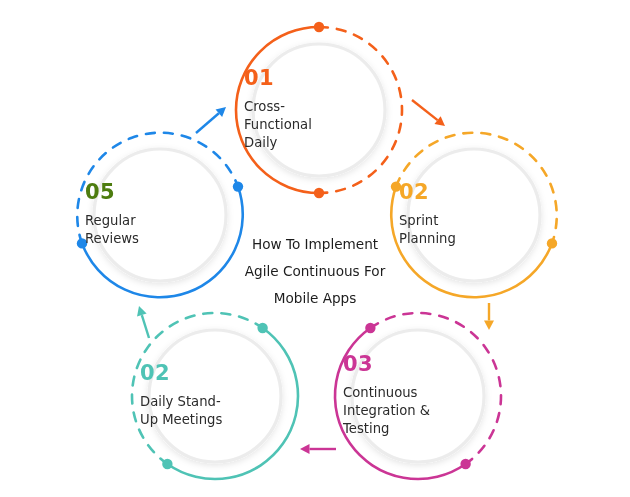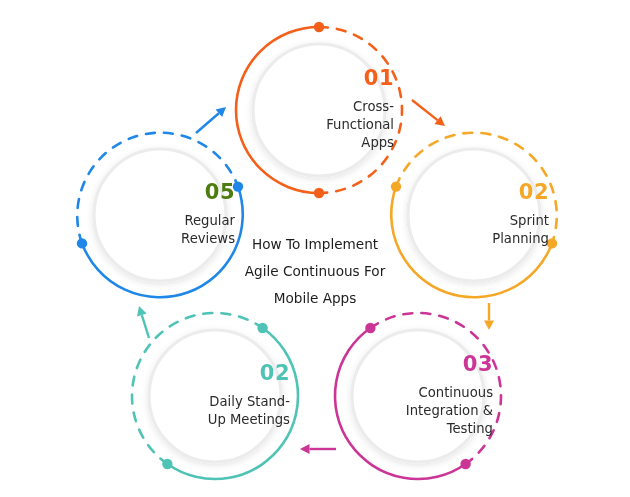--- a/index.html
+++ b/index.html
@@ -8,21 +8,21 @@
     background:#ffffff;
     font-family:"DejaVu Sans", sans-serif;
     overflow:hidden;
   }
   #stage{position:relative;width:630px;height:497px;}
   #svg-layer{position:absolute;left:0;top:0;width:630px;height:497px;}
 
   .node-label{
     position:absolute;
     width:150px;
-    text-align:right;
+    text-align:left;
     transform:translate(-50%,-50%);
     pointer-events:none;
   }
   .node-num{
     font-size:21px;
     font-weight:700;
     letter-spacing:0.5px;
     line-height:1;
     margin-bottom:9px;
   }
@@ -116,21 +116,21 @@
           <polygon points="226.00,107.00 222.10,117.00 215.55,109.44" fill="#1E87E8"></polygon>
         </g>
       </g>
   </svg>
 
   <div class="node-label" style="left:319px;top:110px;">
     <div class="node-num" style="color:#F4601A;">01</div>
     <div class="node-text">
       <div>Cross-</div>
       <div>Functional</div>
-      <div>Apps</div>
+      <div>Daily</div>
     </div>
   </div>
 
   <div class="node-label" style="left:474px;top:215px;">
     <div class="node-num" style="color:#F5A728;">02</div>
     <div class="node-text">
       <div>Sprint</div>
       <div>Planning</div>
     </div>
   </div>

